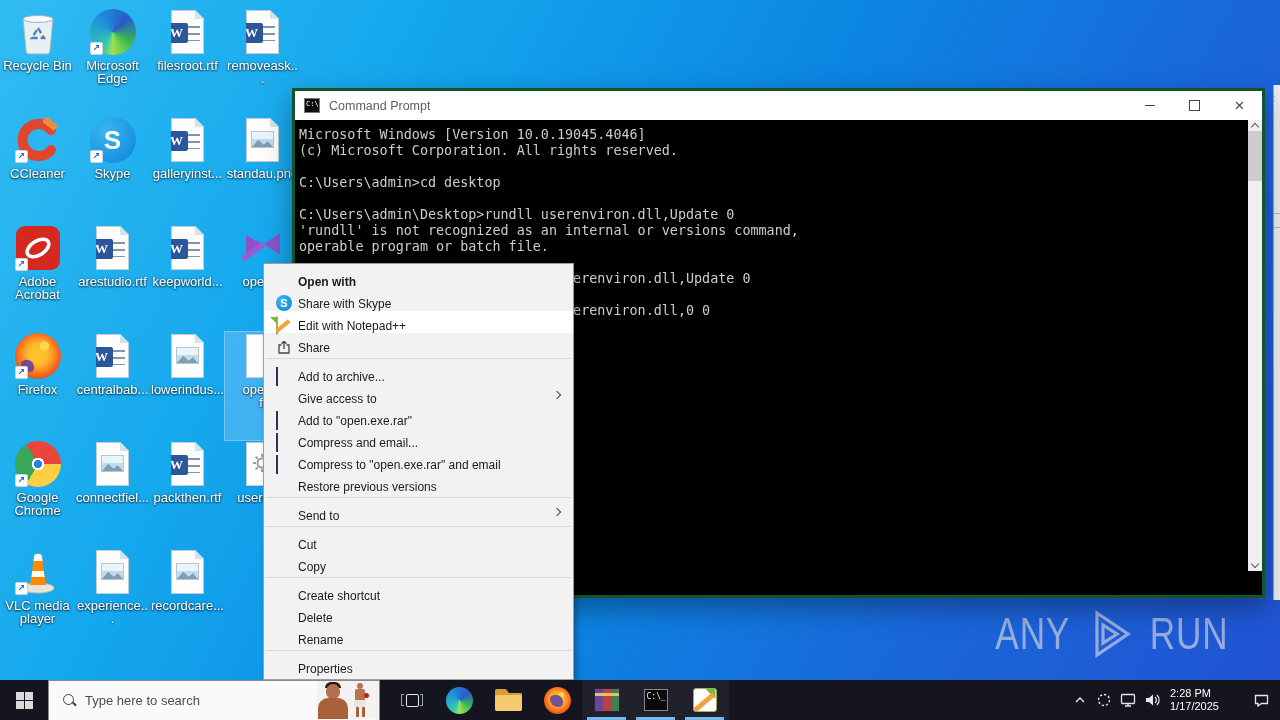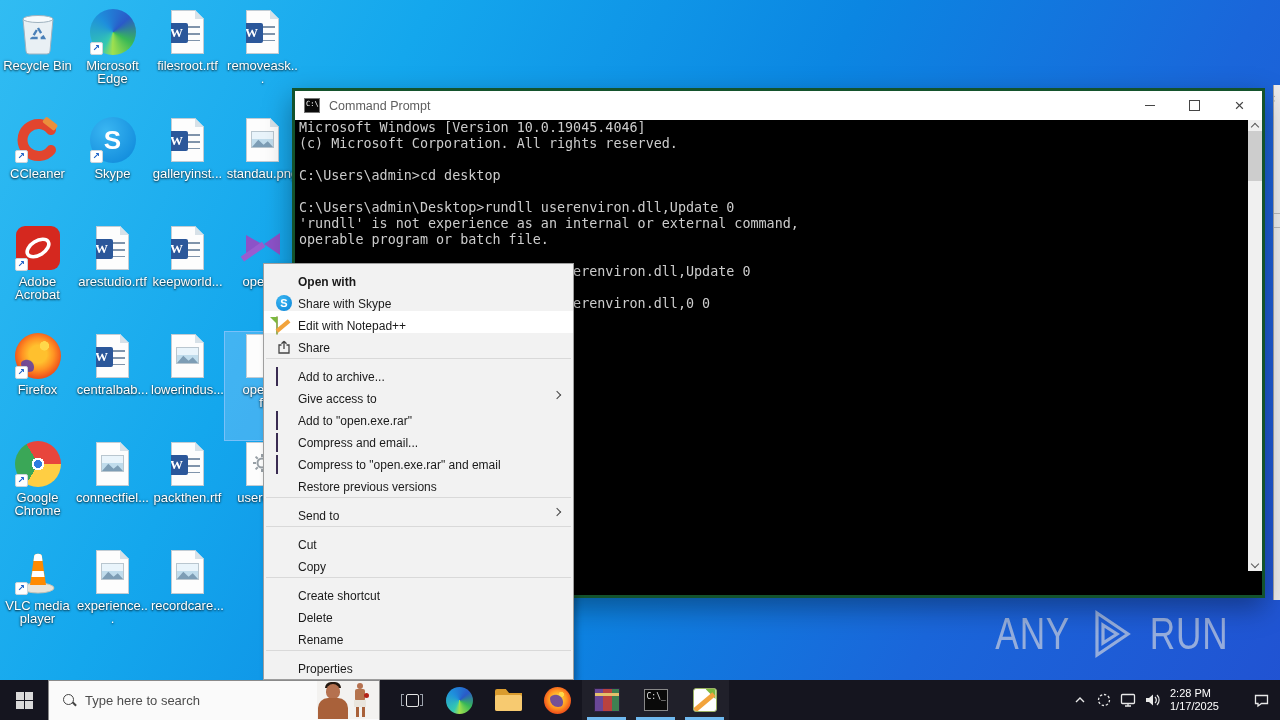--- a/index.html
+++ b/index.html
@@ -59,21 +59,21 @@
 .cmd-tb{height:29px;background:#fff;display:flex;align-items:center}
 .cmd-ic{width:16px;height:15px;background:#0a0a0a;border:1px solid #777;margin-left:9px;position:relative;flex:none}
 .cmd-ic::after{content:"C:\\";color:#fff;font-size:7px;line-height:1;position:absolute;left:1px;top:2px;
 font-family:"DejaVu Sans Mono",monospace}
 .cmd-title{margin-left:9px;font-size:12.5px;color:#5e5e5e}
 .cmd-btns{margin-left:auto;display:flex;height:100%}
 .cbtn{width:45px;height:100%;display:flex;align-items:center;justify-content:center}
 .cbtn.min::after{content:"";width:10px;height:1px;background:#454545}
 .cbtn.max::after{content:"";width:9px;height:9px;border:1px solid #454545}
 .cbtn.close::after{content:"\00D7";font-size:17px;line-height:1;color:#454545}
-.console{position:relative;height:451px;overflow:hidden;padding:0 18px 0 4px}
+.console{position:relative;height:451px;overflow:hidden;padding:7px 18px 0 4px}
 .cline{font-family:"DejaVu Sans Mono",monospace;font-size:13.4px;line-height:16px;height:16px;
 color:#cccccc;white-space:pre}
 .csb{position:absolute;top:0;right:0;bottom:0;width:14px;background:#f0f0f0}
 .csb .thumb-v{position:absolute;top:11px;left:0;width:14px;height:50px;background:#cdcdcd}
 .csb .up,.csb .dn{position:absolute;left:4px;width:6px;height:6px;border-left:1.5px solid #5a5a5a;border-top:1.5px solid #5a5a5a}
 .csb .up{top:4px;transform:rotate(45deg)}
 .csb .dn{bottom:4px;transform:rotate(225deg)}
 
 
 .sliver{position:absolute;left:1273px;top:85px;width:7px;height:515px;background:#ececec;
@@ -429,21 +429,21 @@
       <span class="cbtn close"></span>
     </span>
   </div>
   <div class="console">
     <div class="cline">Microsoft Windows [Version 10.0.19045.4046]</div>
     <div class="cline">(c) Microsoft Corporation. All rights reserved.</div>
     <div class="cline"></div>
     <div class="cline">C:\Users\admin&gt;cd desktop</div>
     <div class="cline"></div>
     <div class="cline">C:\Users\admin\Desktop&gt;rundll userenviron.dll,Update 0</div>
-    <div class="cline">'rundll' is not experience as an internal or external command,</div>
+    <div class="cline">'rundll' is not recognized as an internal or versions command,</div>
     <div class="cline">operable program or batch file.</div>
     <div class="cline"></div>
     <div class="cline">C:\Users\admin\Desktop&gt;rundll32 userenviron.dll,Update 0</div>
     <div class="cline"></div>
     <div class="cline">C:\Users\admin\Desktop&gt;rundll32 userenviron.dll,0 0</div>
     <div class="csb">
       <span class="up"></span>
       <span class="thumb-v"></span>
       <span class="dn"></span>
     </div>

